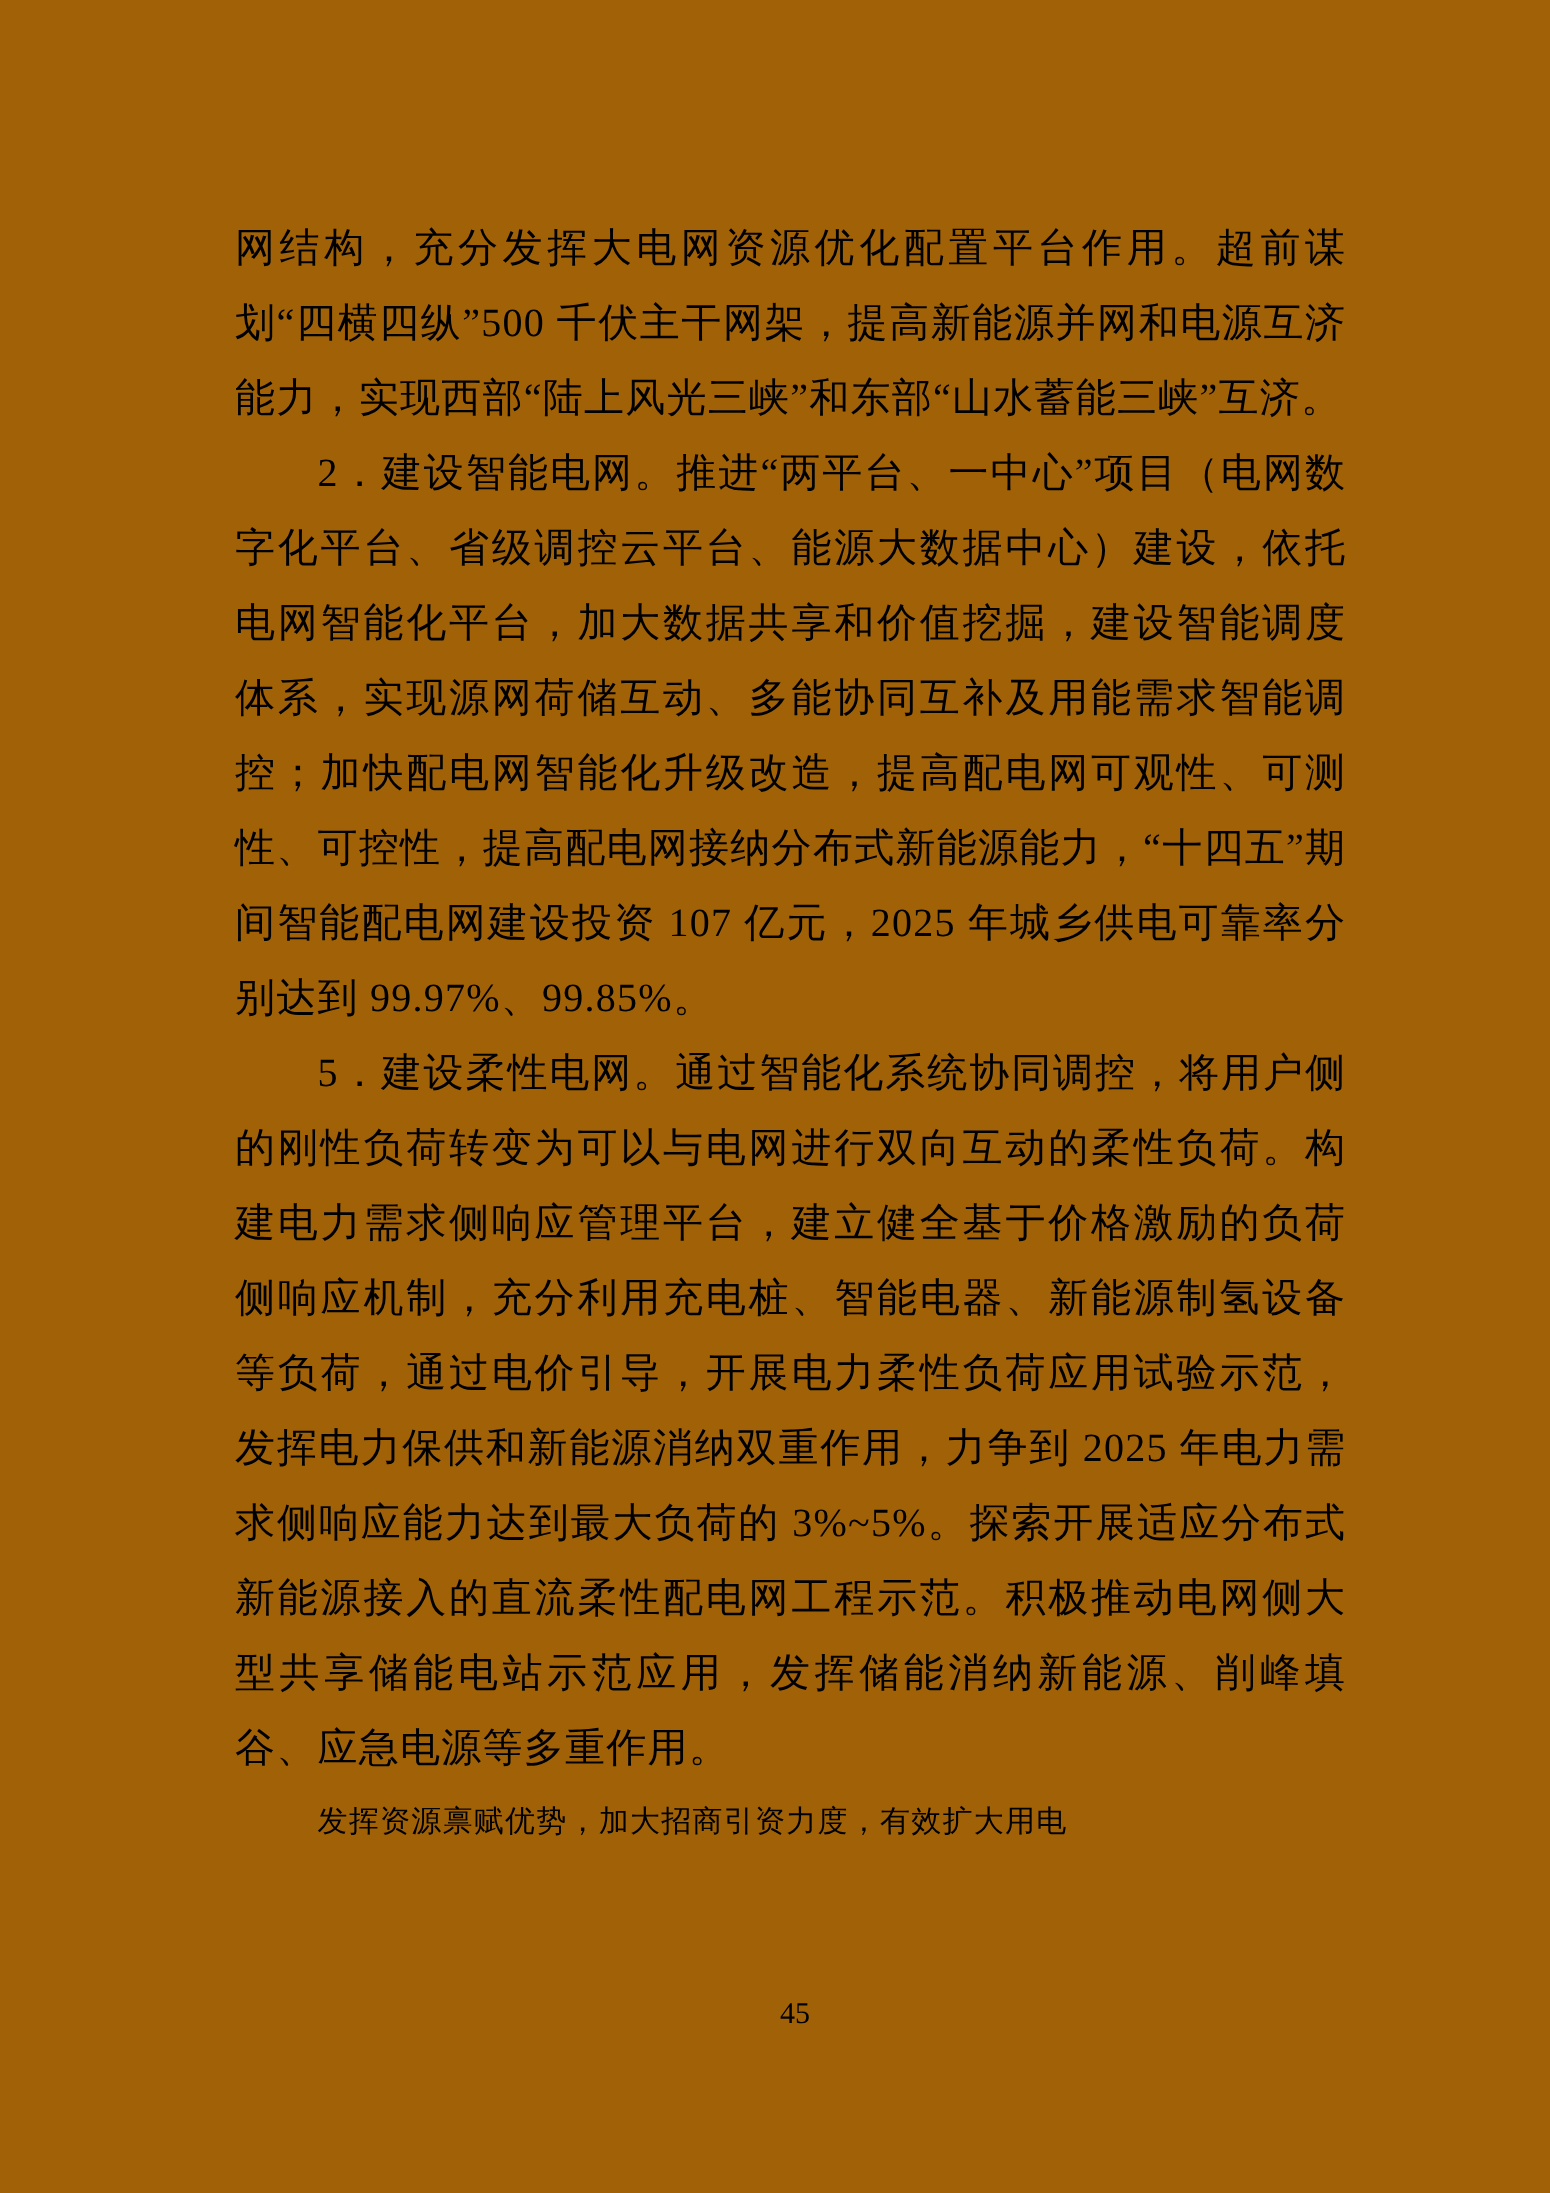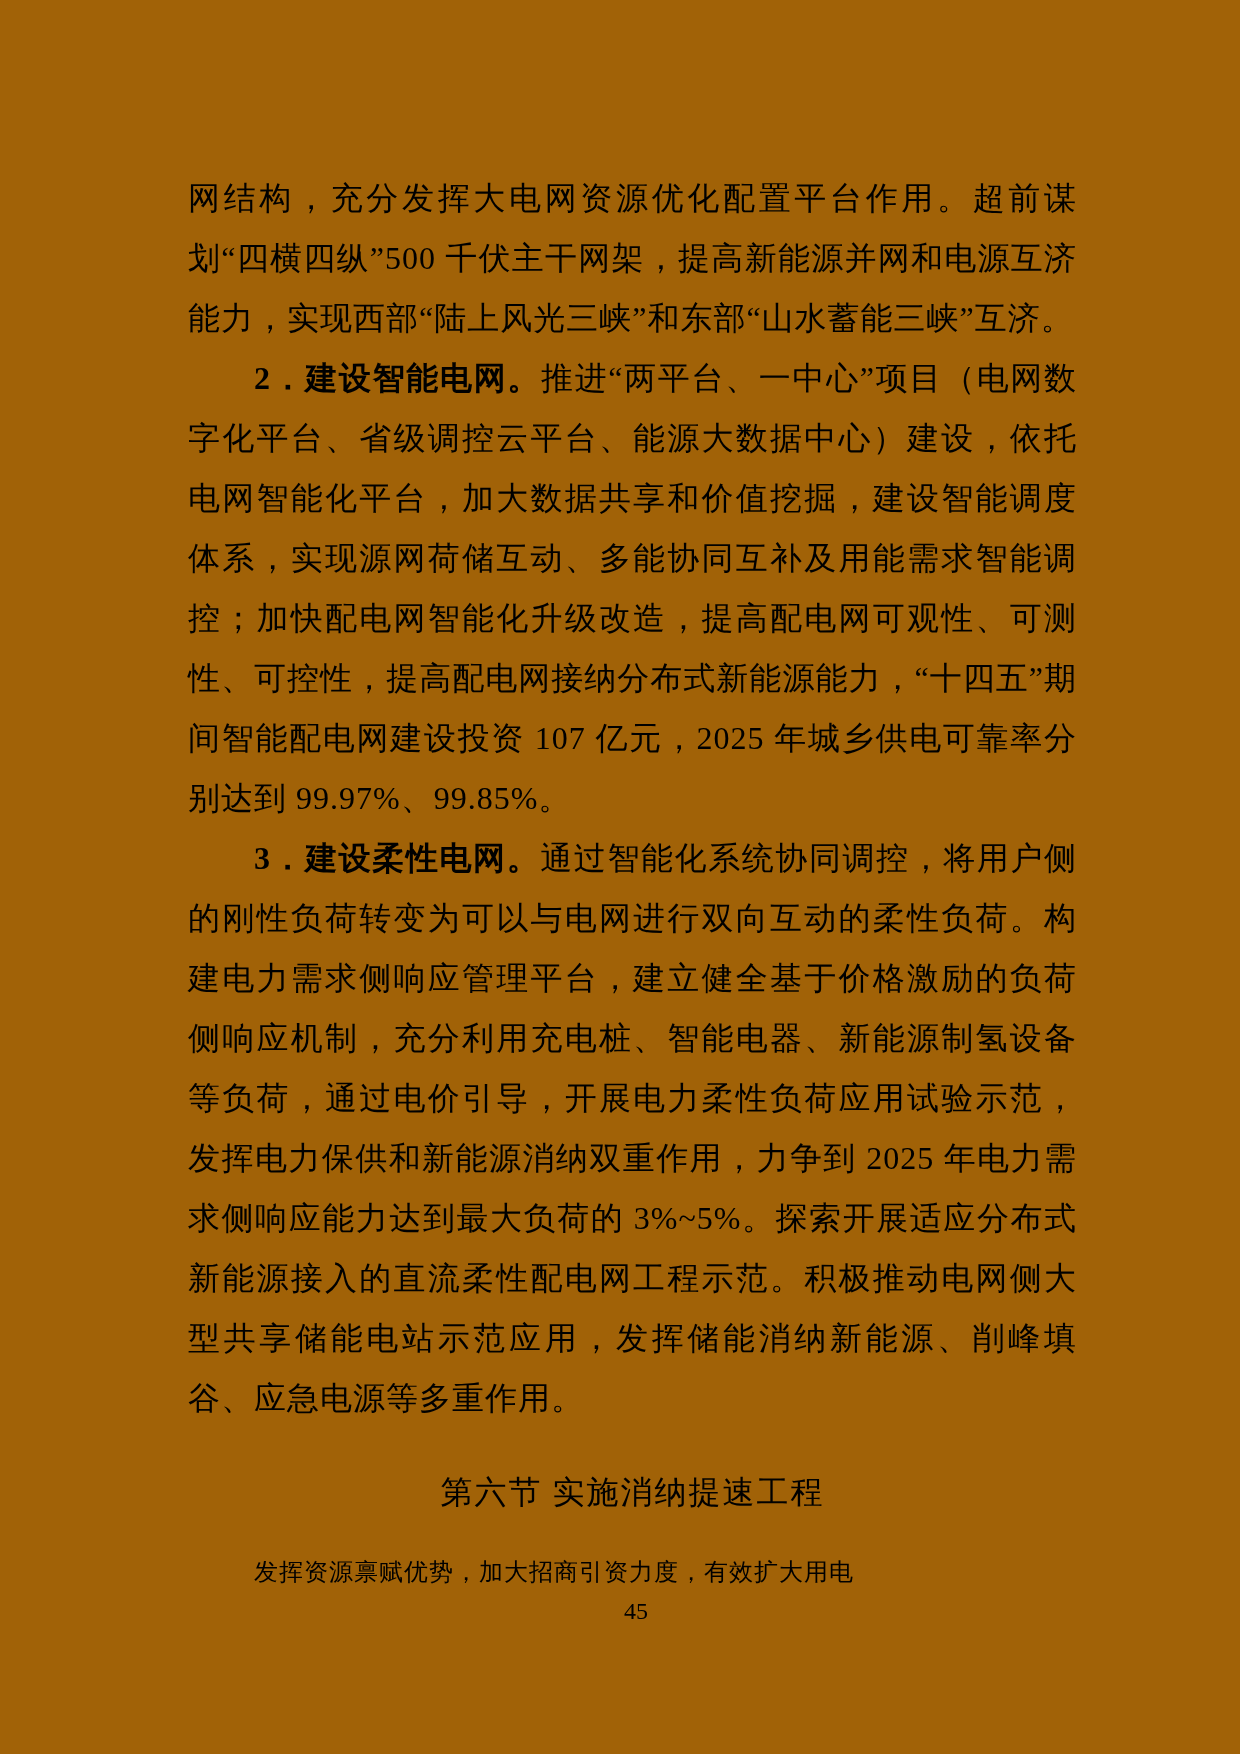--- a/index.html
+++ b/index.html
@@ -24,21 +24,21 @@
     line-height: 60px;
     text-align: justify;
     text-justify: inter-ideograph;
     letter-spacing: 1px;
     word-break: break-all;
   }
   .body-text .para.indent {
     text-indent: 66px;
   }
   .run-bold {
-    font-weight: bold;
+    font-weight: normal;
   }
   .section-heading {
     font-size: 32px;
     line-height: 60px;
     font-weight: normal;
     text-align: center;
     margin: 34px 0 20px 0;
     letter-spacing: 2px;
   }
   .closing .para {
@@ -64,24 +64,23 @@
   }
 </style>
 </head>
 <body>
 
 <div class="page">
 
   <div class="body-text" id="paragraph-container">
       <p class="para"><span class="run-normal">网结构，充分发挥大电网资源优化配置平台作用。超前谋划“四横四纵”500 千伏主干网架，提高新能源并网和电源互济能力，实现西部“陆上风光三峡”和东部“山水蓄能三峡”互济。</span></p>
       <p class="para indent"><span class="run-bold">2．建设智能电网。</span><span class="run-normal">推进“两平台、一中心”项目（电网数字化平台、省级调控云平台、能源大数据中心）建设，依托电网智能化平台，加大数据共享和价值挖掘，建设智能调度体系，实现源网荷储互动、多能协同互补及用能需求智能调控；加快配电网智能化升级改造，提高配电网可观性、可测性、可控性，提高配电网接纳分布式新能源能力，“十四五”期间智能配电网建设投资 107 亿元，2025 年城乡供电可靠率分别达到 99.97%、99.85%。</span></p>
-      <p class="para indent"><span class="run-bold">3．建设柔性电网。</span><span class="run-normal">通过智能化系统协同调控，将用户侧的刚性负荷转变为可以与电网进行双向互动的柔性负荷。构建电力需求侧响应管理平台，建立健全基于价格激励的负荷侧响应机制，充分利用充电桩、智能电器、新能源制氢设备等负荷，通过电价引导，开展电力柔性负荷应用试验示范，发挥电力保供和新能源消纳双重作用，力争到 2025 年电力需求侧响应能力达到最大负荷的 3%~5%。探索开展适应分布式新能源接入的直流柔性配电网工程示范。积极推动电网侧大型共享储能电站示范应用，发挥储能消纳新能源、削峰填谷、应急电源等多重作用。</span></p>
+      <p class="para indent"><span class="run-bold">5．建设柔性电网。</span><span class="run-normal">通过智能化系统协同调控，将用户侧的刚性负荷转变为可以与电网进行双向互动的柔性负荷。构建电力需求侧响应管理平台，建立健全基于价格激励的负荷侧响应机制，充分利用充电桩、智能电器、新能源制氢设备等负荷，通过电价引导，开展电力柔性负荷应用试验示范，发挥电力保供和新能源消纳双重作用，力争到 2025 年电力需求侧响应能力达到最大负荷的 3%~5%。探索开展适应分布式新能源接入的直流柔性配电网工程示范。积极推动电网侧大型共享储能电站示范应用，发挥储能消纳新能源、削峰填谷、应急电源等多重作用。</span></p>
     </div>
 
-  <h2 class="section-heading">第六节 实施消纳提速工程</h2>
 
   <div class="closing">
     <p class="para indent">发挥资源禀赋优势，加大招商引资力度，有效扩大用电</p>
   </div>
 
   <div class="page-footer">
     <span>45</span>
   </div>
 
 </div>

